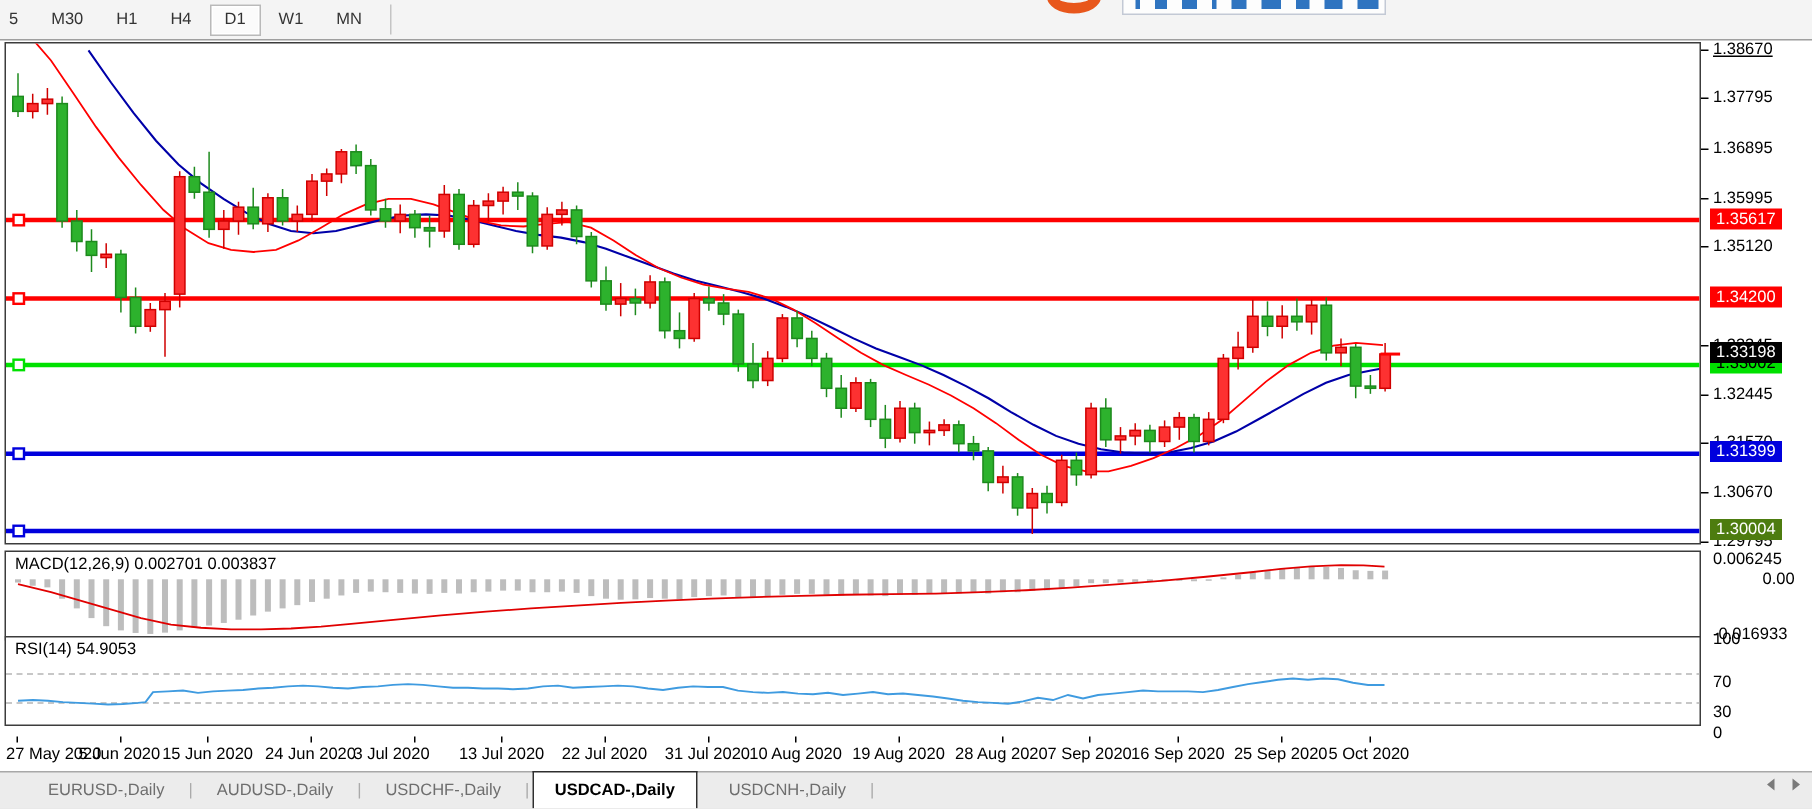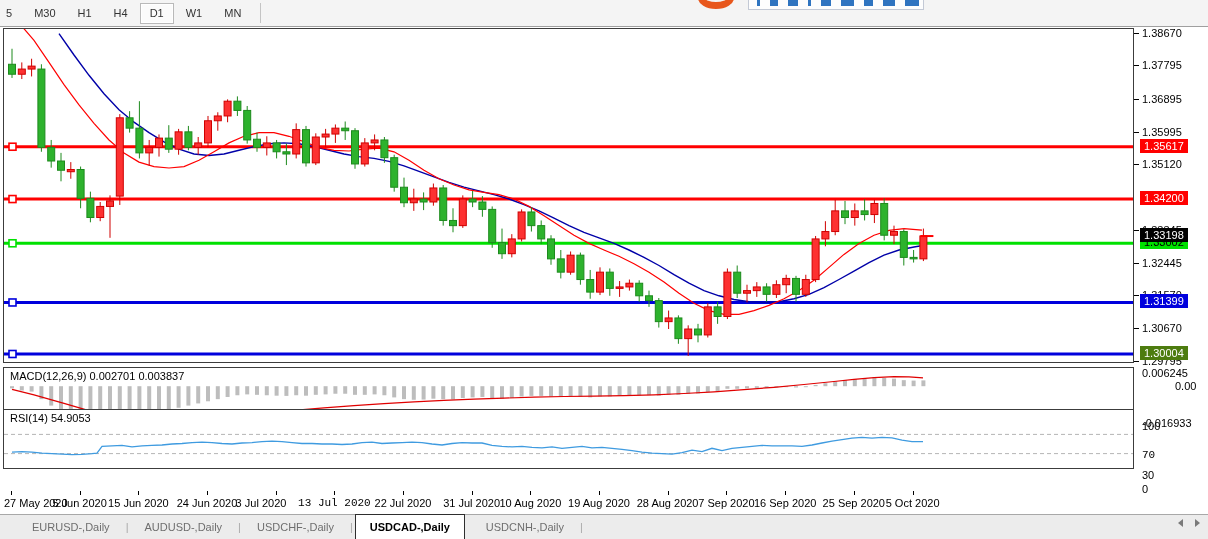--- a/index.html
+++ b/index.html
@@ -18,21 +18,21 @@
   
   #overlay-strip{position:absolute;left:692px;top:0;width:240px;height:10px;overflow:hidden;}
   #logo-frag{position:absolute;left:6px;top:-13px;width:36px;height:22px;border:7px solid #e8571c;border-radius:50%;}
   #icons-frag{position:absolute;left:56px;top:-14px;width:176px;height:24px;background:#fdfdfd;border:1px solid #c3c9d5;}
   .icon-frag{position:absolute;bottom:3px;height:6px;background:#2f74c0;}
 
   
   .panel{position:absolute;left:3px;width:1131px;background:#fff;border:1px solid #3c3c3c;}
   #main-panel{top:28px;height:335px;}
   #macd-panel{top:367px;height:60px;}
-  #rsi-panel{top:409px;height:60px;padding-left:28px;}
+  #rsi-panel{top:424px;height:60px;padding-left:28px;}
   .panel svg{position:absolute;left:0;top:0;}
   .panel-label{position:absolute;left:6px;top:2px;color:#000;white-space:pre;z-index:5;}
   #ohlc-header{position:absolute;left:7px;top:3px;color:#1d2b36;z-index:5;}
   #ohlc-header span{margin-right:5px;}
 
   
   #price-axis{position:absolute;left:1134px;top:28px;width:74px;height:463px;background:#fff;}
   .ytick-dash{position:absolute;left:0;width:5px;height:1px;background:#000;}
   .ytick-label{position:absolute;left:8px;color:#000;}
   .price-badge{position:absolute;left:6px;height:14px;line-height:14px;padding:0 4px;color:#fff;z-index:6;}
@@ -595,21 +595,21 @@
     <div class="panel-label">RSI(14) 54.9053</div>
   <svg width="1129" height="58">
         <line x1="0" y1="24.4" x2="1129" y2="24.4" stroke="#b5b5b5" stroke-width="1" stroke-dasharray="4 3"></line>
         <line x1="0" y1="43.6" x2="1129" y2="43.6" stroke="#b5b5b5" stroke-width="1" stroke-dasharray="4 3"></line>
         <polyline points="8,42.2 18,41.7 28,42.2 38,43.1 48,43.6 58,44.1 68,44.6 78,44.3 88,43.6 93,43.1 98,36.4 108,35.9 118,35.4 128,36.9 138,35.9 148,35.4 158,35.0 168,34.0 178,33.5 188,32.6 198,32.1 208,32.6 218,33.5 228,34.0 238,33.0 248,32.6 258,31.6 268,31.1 278,31.6 288,32.6 298,33.5 308,33.5 318,34.0 328,34.0 338,34.5 348,34.0 358,32.6 368,32.1 378,33.5 388,33.0 398,32.6 408,32.1 418,32.6 428,34.0 438,35.0 448,33.5 458,32.6 468,33.0 478,33.0 488,35.4 498,36.4 508,36.9 518,36.4 528,37.4 538,37.8 548,36.9 558,38.3 568,37.4 578,36.4 588,37.8 598,37.4 608,38.3 618,39.3 628,40.7 638,42.2 648,43.1 658,43.6 668,44.1 678,42.6 688,40.2 698,41.7 708,38.3 718,40.7 728,38.3 738,37.4 748,36.4 758,35.4 768,35.9 778,35.9 788,35.9 798,36.4 808,35.0 818,33.0 828,31.1 838,29.7 848,28.2 858,27.3 868,28.2 878,27.3 888,27.8 898,30.2 908,31.6 919,31.6" fill="none" stroke="#3f9be0" stroke-width="1.3"></polyline>
       </svg>
     </div>
 
   <div id="price-axis">
       <div class="ytick-dash" style="top: 4.98504px;"></div>
-      <div class="ytick-label" style="top: -1.01496px;">1.38670</div>
+      <div class="ytick-label" style="top: -1.01496px; text-decoration: underline;">1.38670</div>
       <div class="ytick-dash" style="top: 37.2955px;"></div>
       <div class="ytick-label" style="top: 31.2955px;">1.37795</div>
       <div class="ytick-dash" style="top: 70.5292px;"></div>
       <div class="ytick-label" style="top: 64.5292px;">1.36895</div>
       <div class="ytick-dash" style="top: 103.763px;"></div>
       <div class="ytick-label" style="top: 97.7628px;">1.35995</div>
       <div class="ytick-dash" style="top: 136.073px;"></div>
       <div class="ytick-label" style="top: 130.073px; text-align: right;">1.35120</div>
       <div class="ytick-dash" style="top: 201.617px;"></div>
       <div class="ytick-label" style="top: 195.617px;">1.33345</div>
@@ -624,38 +624,38 @@
       <div class="price-badge" style="top: 110.721px; background: rgb(255, 0, 0); color: rgb(255, 255, 255);">1.35617</div>
       <div class="price-badge" style="top: 163.045px; background: rgb(255, 0, 0); color: rgb(255, 255, 255);">1.34200</div>
       <div class="price-badge" style="top: 207.283px; background: rgb(0, 225, 0); color: rgb(0, 0, 0);">1.33002</div>
       <div class="price-badge" style="top: 266.476px; background: rgb(0, 0, 221); color: rgb(255, 255, 255);">1.31399</div>
       <div class="price-badge" style="top: 317.988px; background: #4d7c0f; color: rgb(255, 255, 255);">1.30004</div>
       <div class="price-badge" style="top: 200.046px; background: rgb(0, 0, 0); color: rgb(255, 255, 255);">1.33198</div>
       <div class="ind-axis-label" style="top: 338.741px;">0.006245</div>
       <div class="ind-axis-label" style="top: 352.2px; padding-left: 33px;">0.00</div>
       <div class="ind-axis-label" style="top: 388.694px;">-0.016933</div>
       <div class="ind-axis-label" style="top: 392px;">100</div>
-      <div class="ind-axis-label" style="top: 421.4px; font-family: Liberation Mono, monospace;">70</div>
+      <div class="ind-axis-label" style="top: 421.4px;">70</div>
       <div class="ind-axis-label" style="top: 440.6px;">30</div>
       <div class="ind-axis-label" style="top: 455px;">0</div>
     </div>
 
   <div id="date-axis">
       <div class="xtick" style="left: 8px;"></div>
       <div class="xlabel first" style="left: 1px;">27 May 2020</div>
       <div class="xtick" style="left: 76.6px;"></div>
       <div class="xlabel" style="left: 76.6px;">5 Jun 2020</div>
       <div class="xtick" style="left: 135.4px;"></div>
       <div class="xlabel" style="left: 135.4px;">15 Jun 2020</div>
       <div class="xtick" style="left: 204px;"></div>
       <div class="xlabel" style="left: 204px;">24 Jun 2020</div>
       <div class="xtick" style="left: 272.6px;"></div>
       <div class="xlabel" style="left: 258px;">3 Jul 2020</div>
       <div class="xtick" style="left: 331.4px;"></div>
-      <div class="xlabel" style="left: 331.4px; font-family: Liberation Mono, monospace;">13 Jul 2020</div>
+      <div class="xlabel" style="left: 331.4px;">13 Jul 2020</div>
       <div class="xtick" style="left: 400px;"></div>
       <div class="xlabel" style="left: 400px;">22 Jul 2020</div>
       <div class="xtick" style="left: 468.6px;"></div>
       <div class="xlabel" style="left: 468.6px;">31 Jul 2020</div>
       <div class="xtick" style="left: 527.4px;"></div>
       <div class="xlabel" style="left: 527.4px;">10 Aug 2020</div>
       <div class="xtick" style="left: 596px;"></div>
       <div class="xlabel" style="left: 596px;">19 Aug 2020</div>
       <div class="xtick" style="left: 664.6px;"></div>
       <div class="xlabel" style="left: 664.6px;">28 Aug 2020</div>

